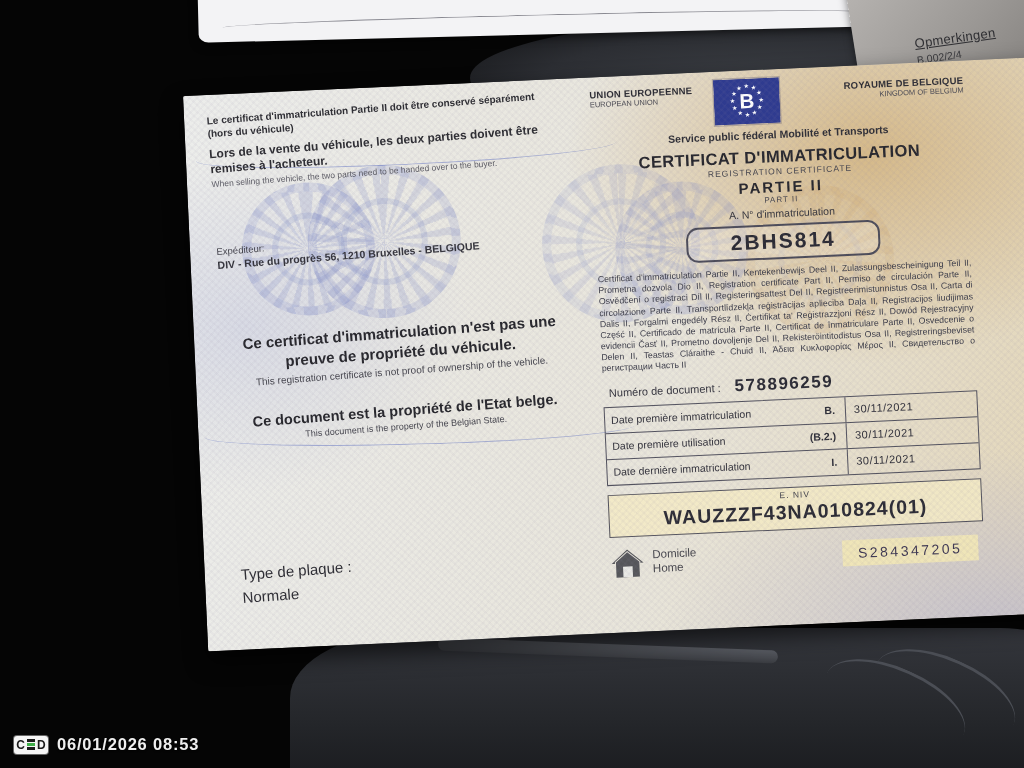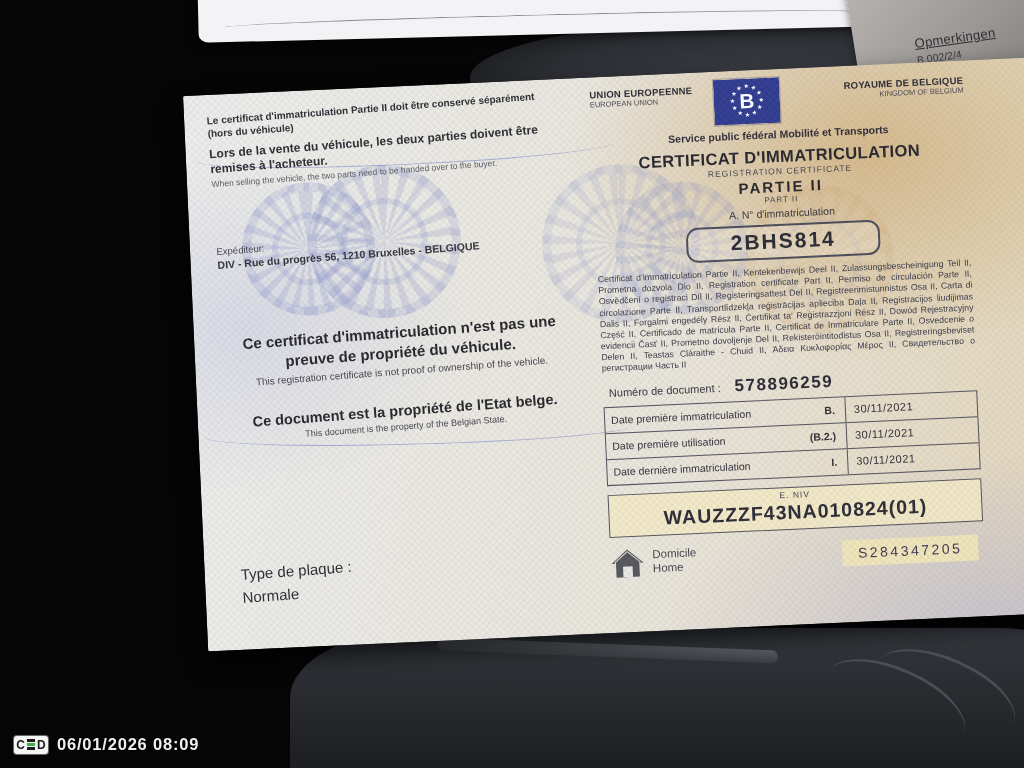--- a/index.html
+++ b/index.html
@@ -278,16 +278,16 @@
   <div class="overlay-ts">
     <div class="ced-logo">
       <span class="ced-c">C</span>
       <span class="ced-bars">
           <span></span>
           <span class="green"></span>
           <span></span>
         </span>
       <span class="ced-d">D</span>
     </div>
-    <div class="ts-text">06/01/2026 08:09</div>
+    <div class="ts-text">06/01/2026 08:53</div>
   </div>
 
 </div>
 
 </body></html>

